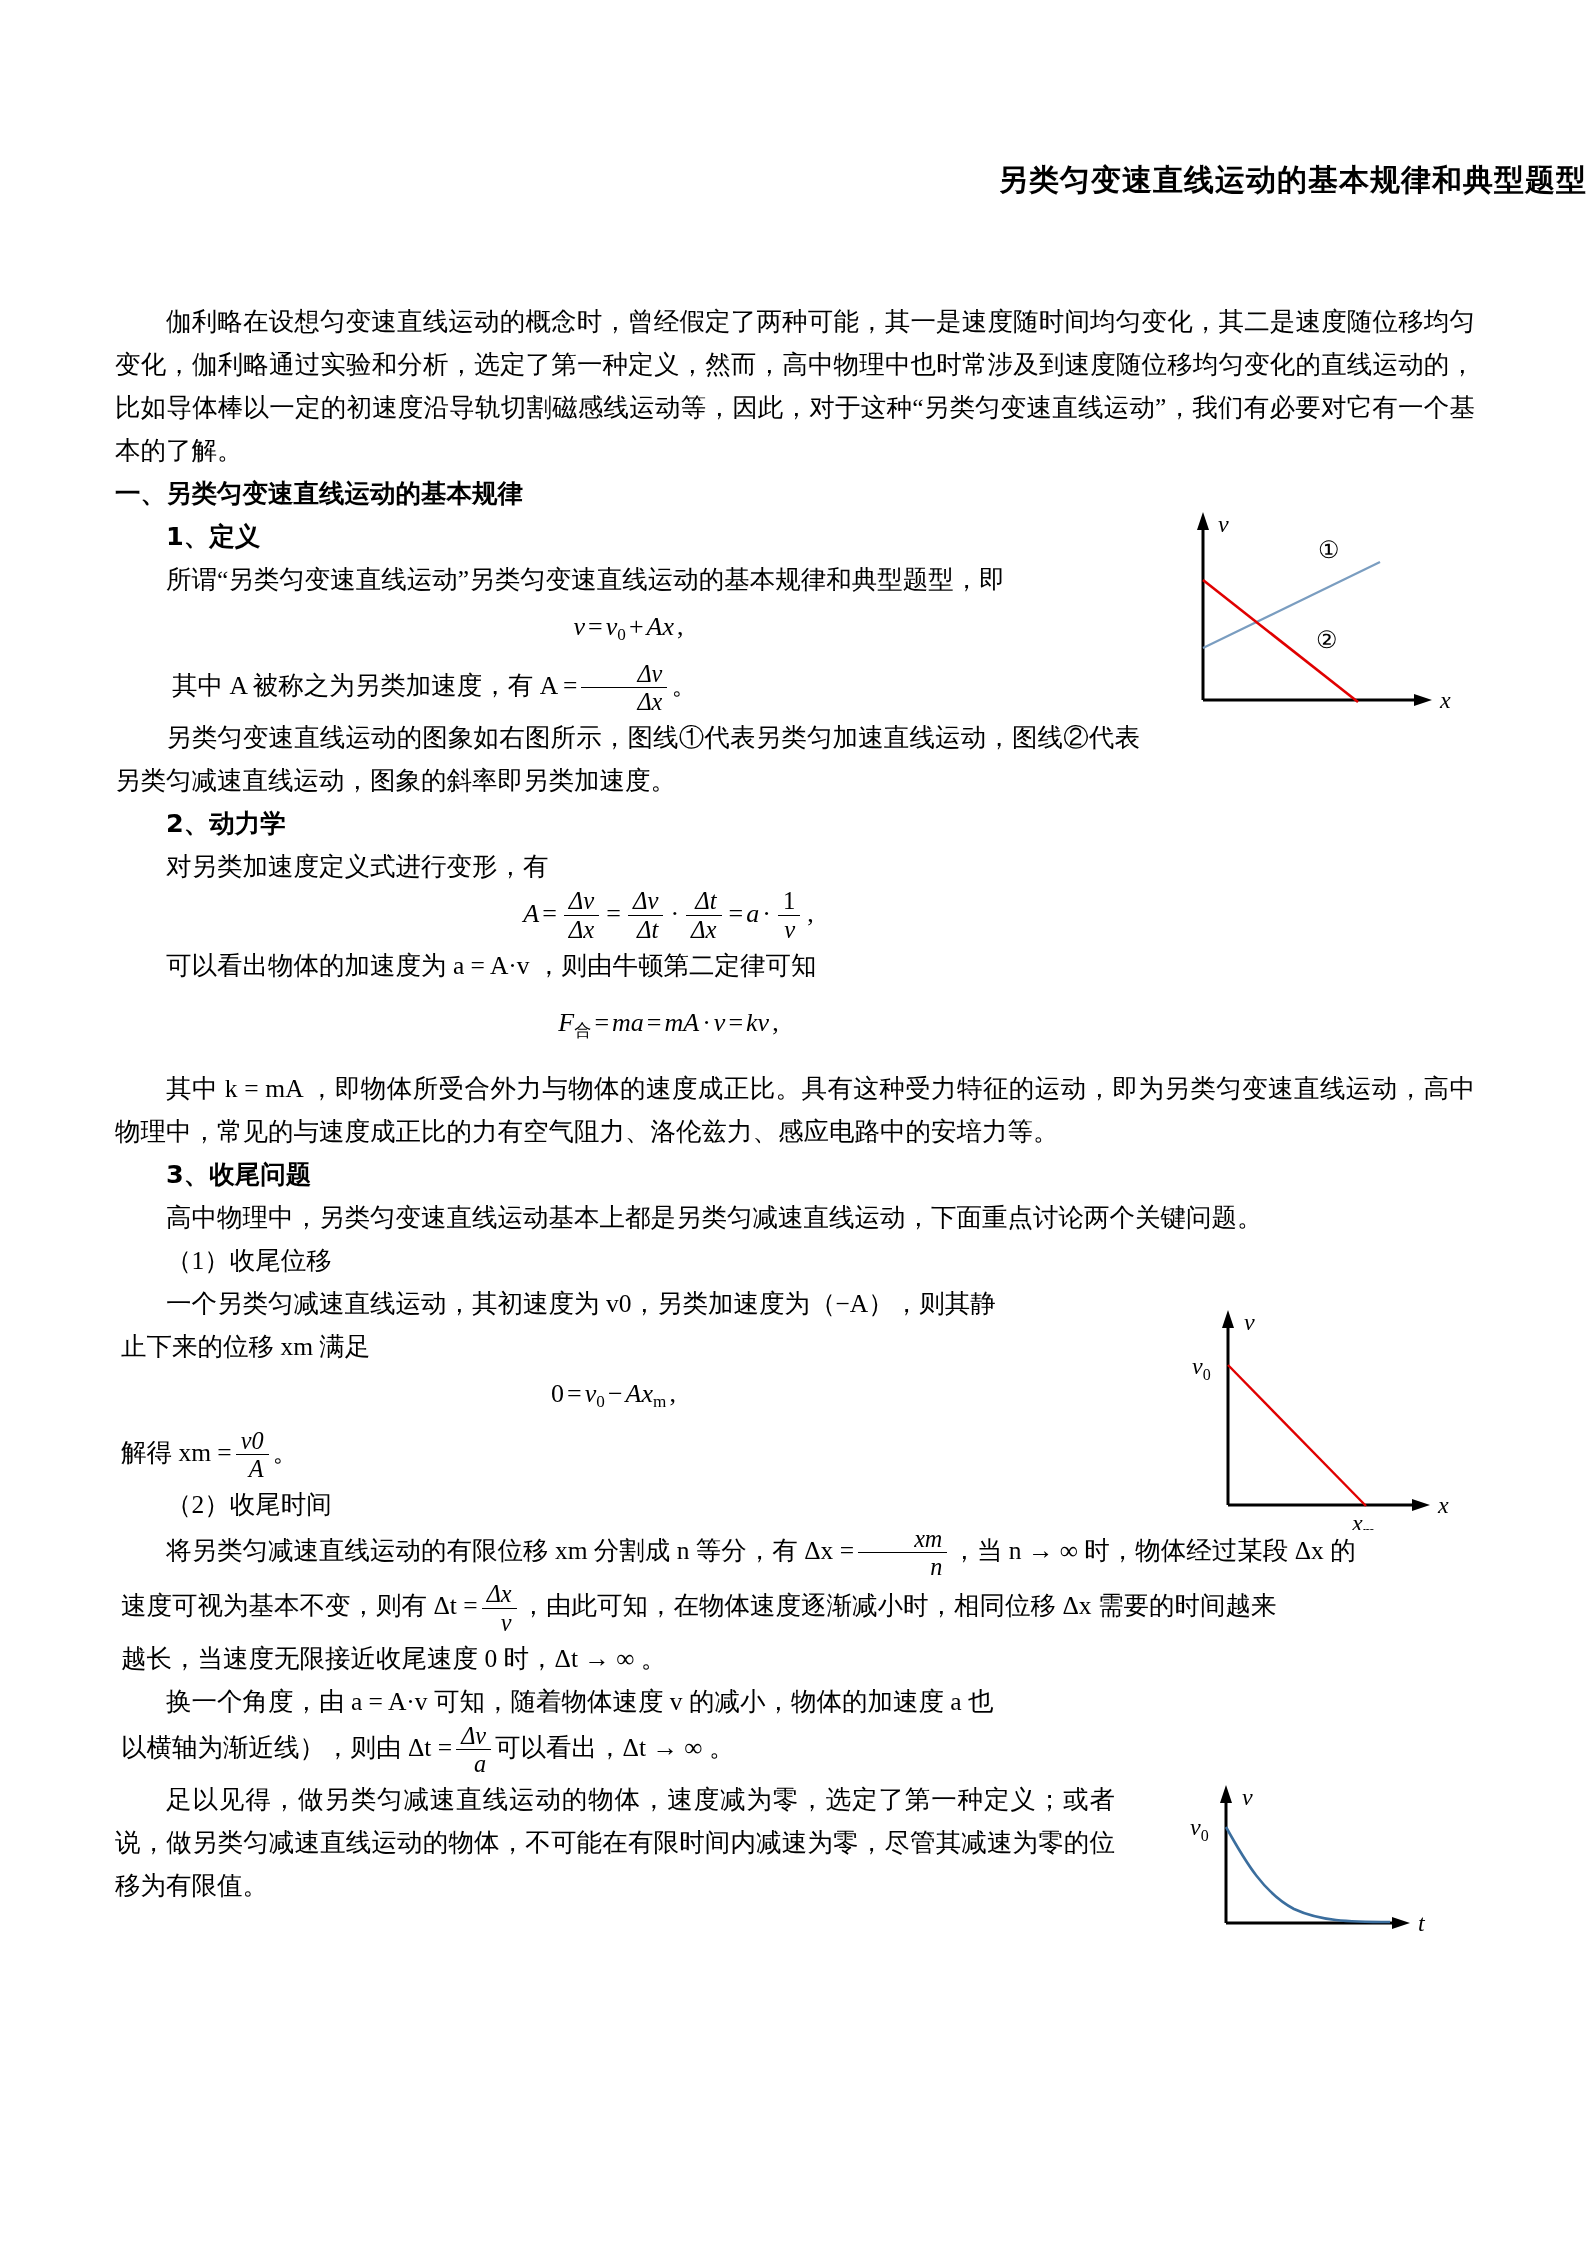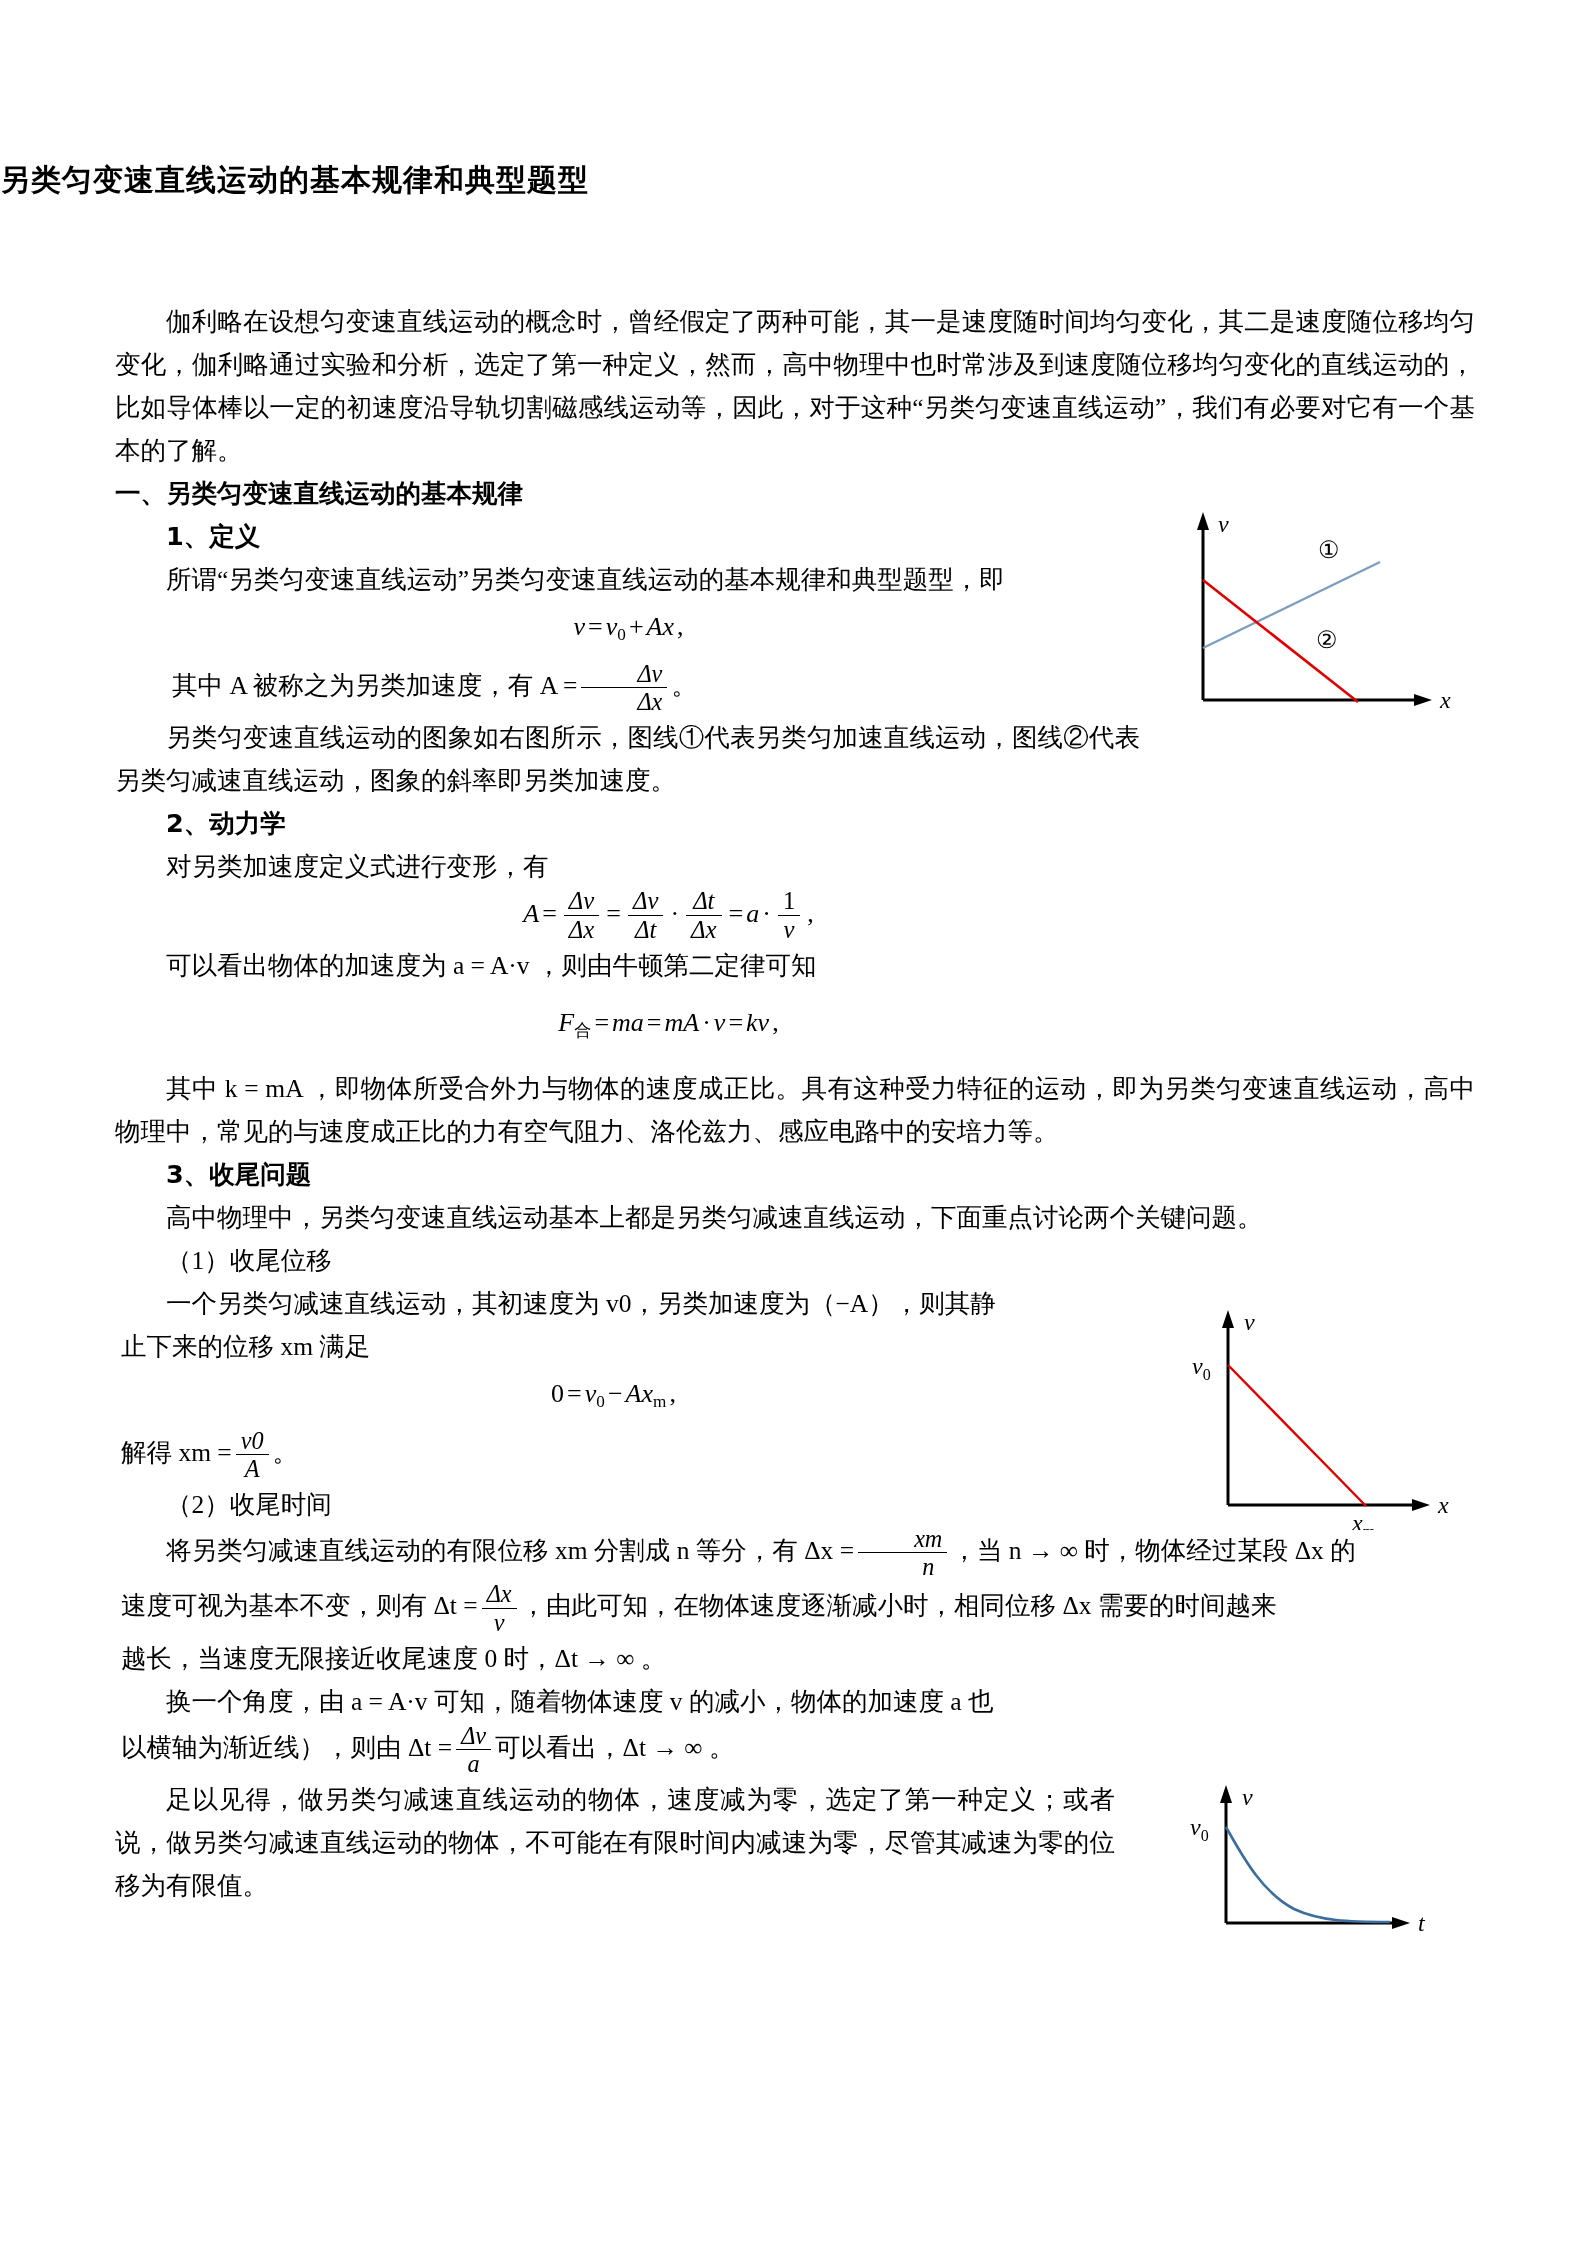--- a/index.html
+++ b/index.html
@@ -16,21 +16,21 @@
     width: 1587px;
     height: 2245px;
     background: #ffffff;
     overflow: hidden;
   }
   .doc-title {
     position: absolute;
     left: 0;
     top: 160px;
     width: 1587px;
-    text-align: left;
+    text-align: right;
     font-family: "DejaVu Sans", "Liberation Sans", sans-serif;
     font-weight: bold;
     font-size: 30px;
     letter-spacing: 1px;
   }
   .body-col {
     position: absolute;
     left: 115px;
     top: 300px;
     width: 1360px;
@@ -67,21 +67,21 @@
   }
   i, .mi { font-style: italic; }
   .sub {
     font-size: 0.66em;
     vertical-align: -0.28em;
     font-style: normal;
   }
   .frac {
     display: inline-block;
     vertical-align: middle;
-    text-align: center;
+    text-align: right;
     line-height: 1.12;
     font-size: 0.95em;
     margin: 0 4px;
     position: relative;
     top: -1px;
   }
   .frac .num { display: block; padding: 0 5px; }
   .frac .den { display: block; padding: 0 5px; border-top: 1.4px solid #000; }
   .op { font-style: normal; padding: 0 3px; }
   .tall { line-height: 78px; }

